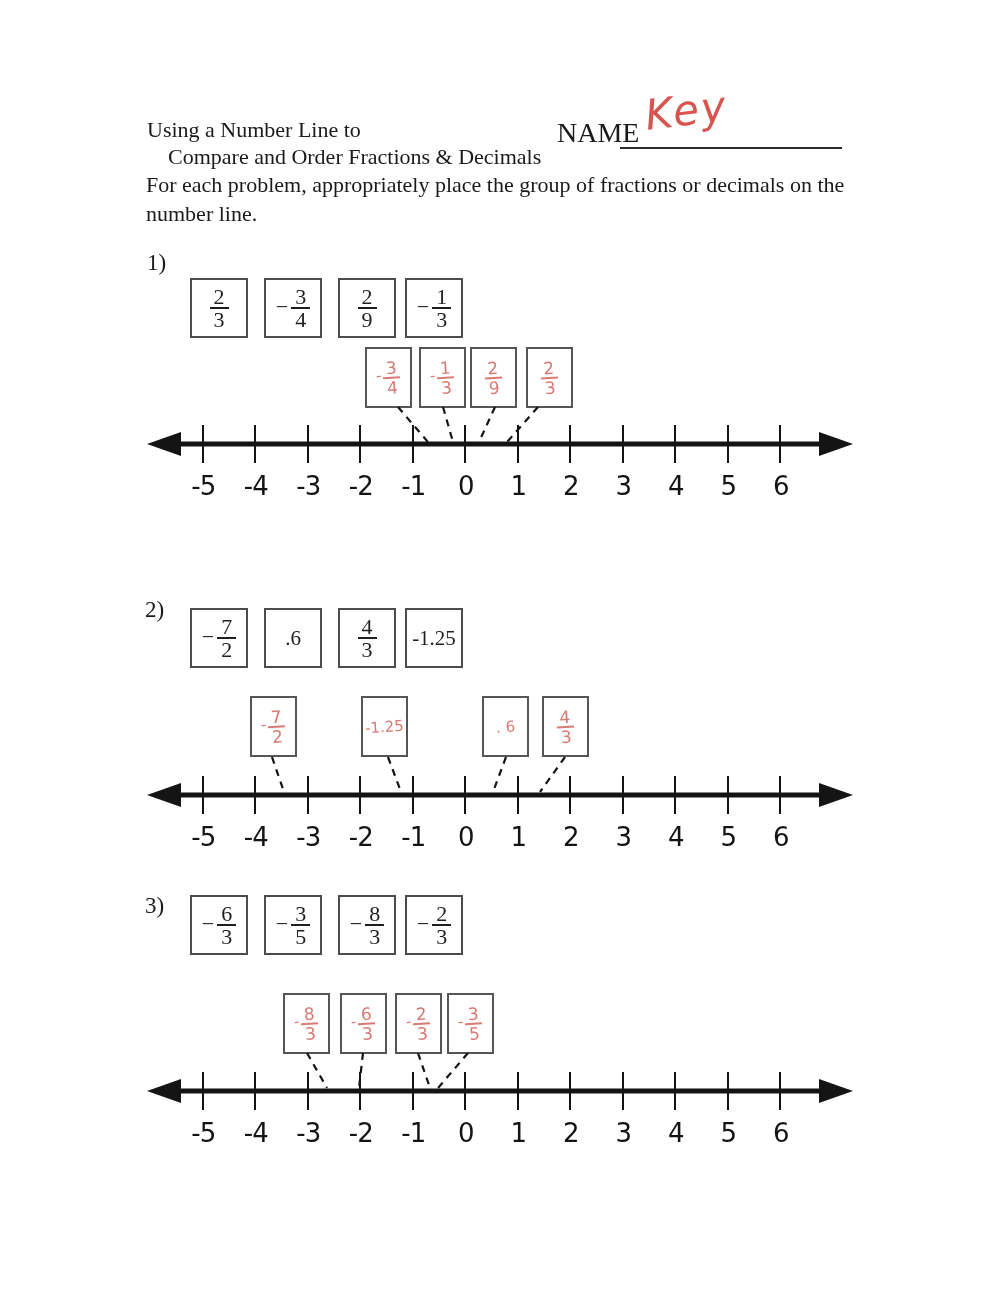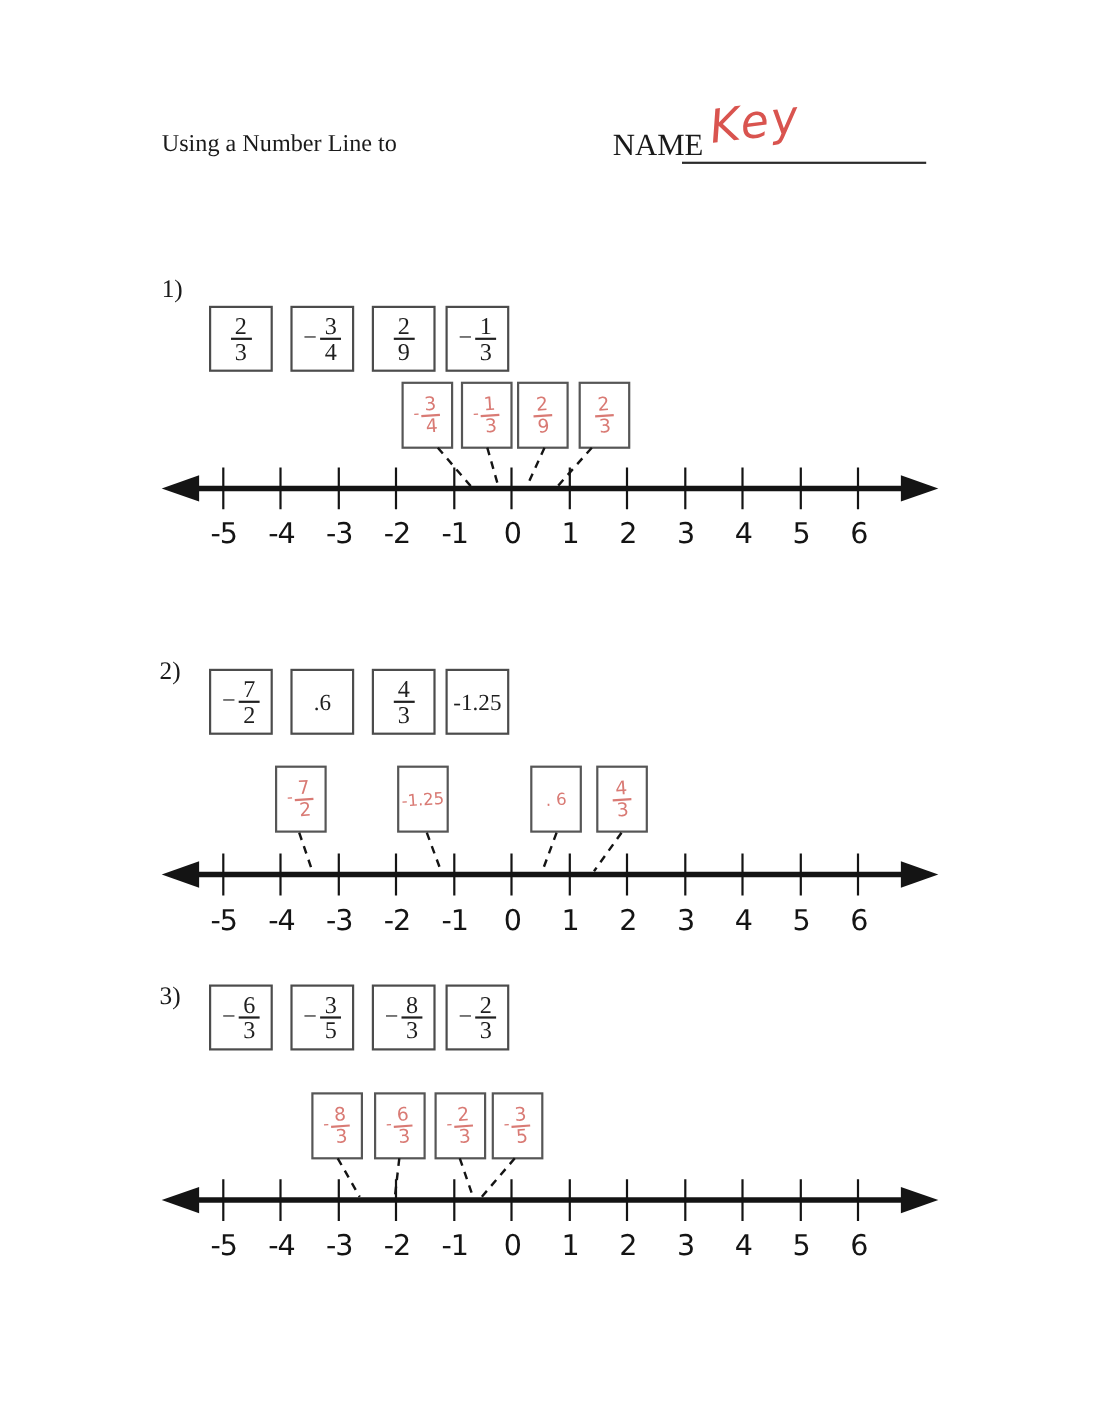--- a/index.html
+++ b/index.html
@@ -60,20 +60,22 @@
 </style>
 </head>
 <body>
 
 <div class="page">
 
   <div class="h-line1">Using a Number Line to</div>
   <div class="name-label">NAME</div>
   <div class="name-underline"></div>
   <div class="name-value">Key</div>
+  <div class="h-line2">Compare and Order Fractions &amp; Decimals</div>
+  <div class="instructions">For each problem, appropriately place the group of fractions or decimals on the number line.</div>
 
   <div class="plabel" style="left:147px; top:250px;">1)</div>
   <div class="plabel" style="left:145px; top:597px;">2)</div>
   <div class="plabel" style="left:145px; top:893px;">3)</div>
 
   <div class="tile" style="left:190px; top:278px;">
 
     <span class="frac">
         <span class="num">2</span>
         <span class="den">3</span>

